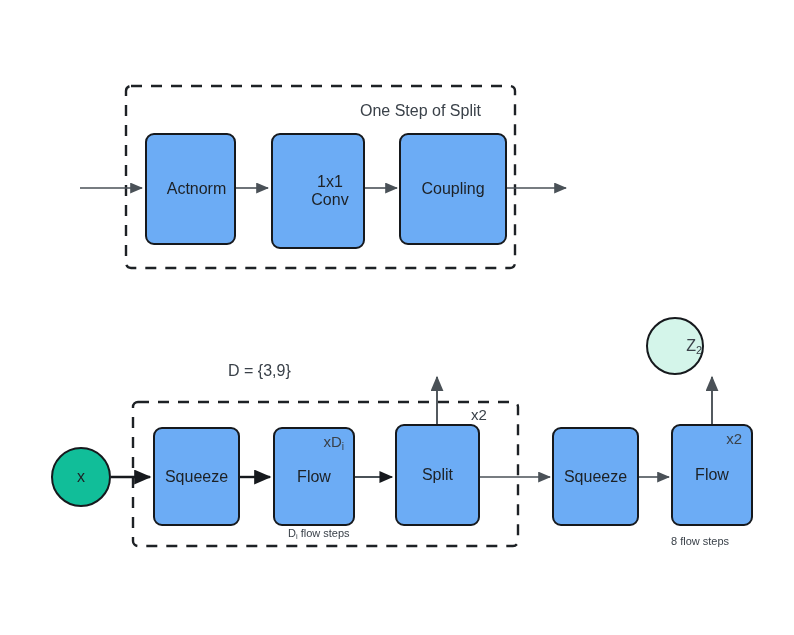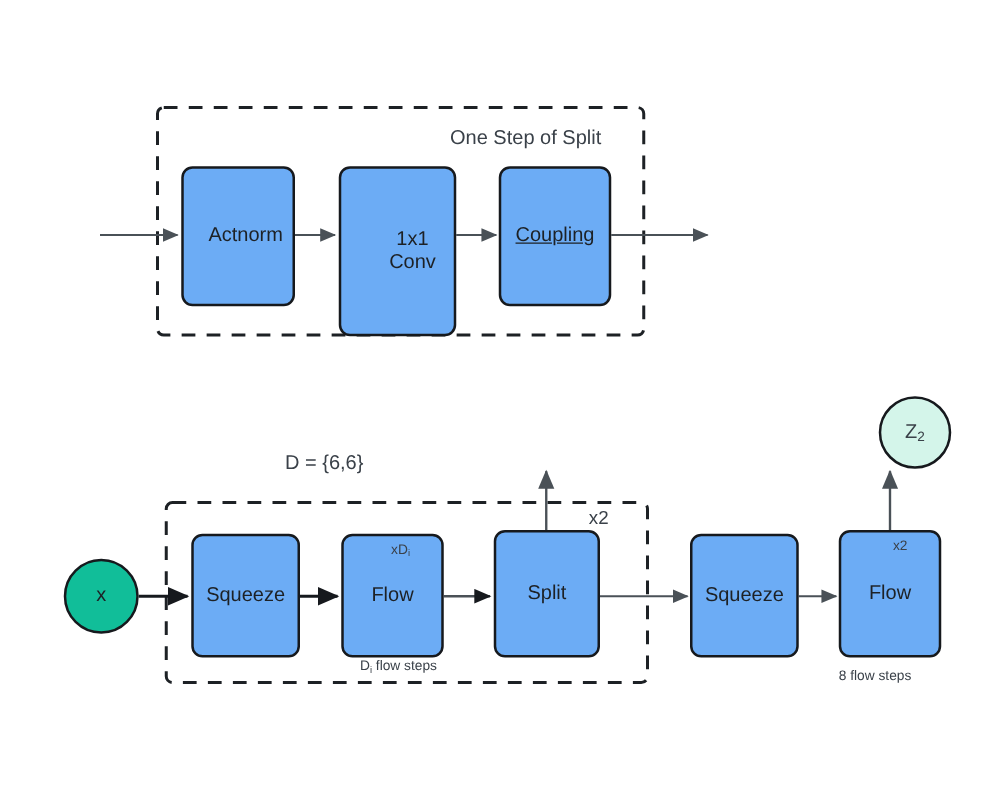--- a/index.html
+++ b/index.html
@@ -42,22 +42,22 @@
     line-height: 1.1;
     text-align: center;
   }
   .node-label {
     pointer-events: none;
   }
   
   .node-corner {
     position: absolute;
     top: 5px;
-    right: 25px;
-    font-size: 11px;
+    right: 9px;
+    font-size: 15px;
     color: #3a4149;
   }
   
   .circle {
     position: absolute;
     box-sizing: border-box;
     border: 2px solid #16191d;
     border-radius: 50%;
     display: flex;
     align-items: center;
@@ -128,38 +128,38 @@
     <line x1="437" y1="424" x2="437" y2="377" stroke="#4a5157" stroke-width="1.9" marker-end="url(#ah)"></line>
     <line x1="712" y1="424" x2="712" y2="377" stroke="#4a5157" stroke-width="1.9" marker-end="url(#ah)"></line>
   </svg>
 
   <div class="text group-title" style="left:360px; top:102px;">One Step of Split</div>
 
   <div class="node" style="left:145px; top:133px; width:91px; height:112px;padding-left:12px;">
     <span class="node-label">Actnorm</span>
   </div>
 
-  <div class="node" style="left:271px; top:133px; width:94px; height:136px;padding-left:24px;">
+  <div class="node" style="left:271px; top:133px; width:94px; height:116px;padding-left:24px;">
     <span class="node-label">1x1 Conv</span>
   </div>
 
-  <div class="node" style="left:399px; top:133px; width:90px; height:112px;text-decoration:underline;">
+  <div class="node" style="left:399px; top:133px; width:108px; height:112px;">
     <span class="node-label">Coupling</span>
   </div>
 
-  <div class="text group-title" style="left:228px; top:362px;">D = {6,6}</div>
+  <div class="text group-title" style="left:228px; top:362px;">D = {3,9}</div>
 
   <div class="text xmark" style="left:471px; top:406px;">x2</div>
 
   <div class="circle input" style="left:51px; top:447px; width:60px; height:60px;">
     <span>x</span>
   </div>
 
 
-  <div class="circle latent" style="left:703px; top:317px; width:58px; height:58px;">
+  <div class="circle latent" style="left:646px; top:317px; width:58px; height:58px;justify-content:flex-end;">
     <span>Z<sub>2</sub></span>
   </div>
 
   <div class="node" style="left:153px; top:427px; width:87px; height:99px;">
     <span class="node-label">Squeeze</span>
   </div>
 
   <div class="node" style="left:273px; top:427px; width:82px; height:99px;">
     <span class="node-corner">xD<sub>i</sub></span>
     <span class="node-label">Flow</span>

